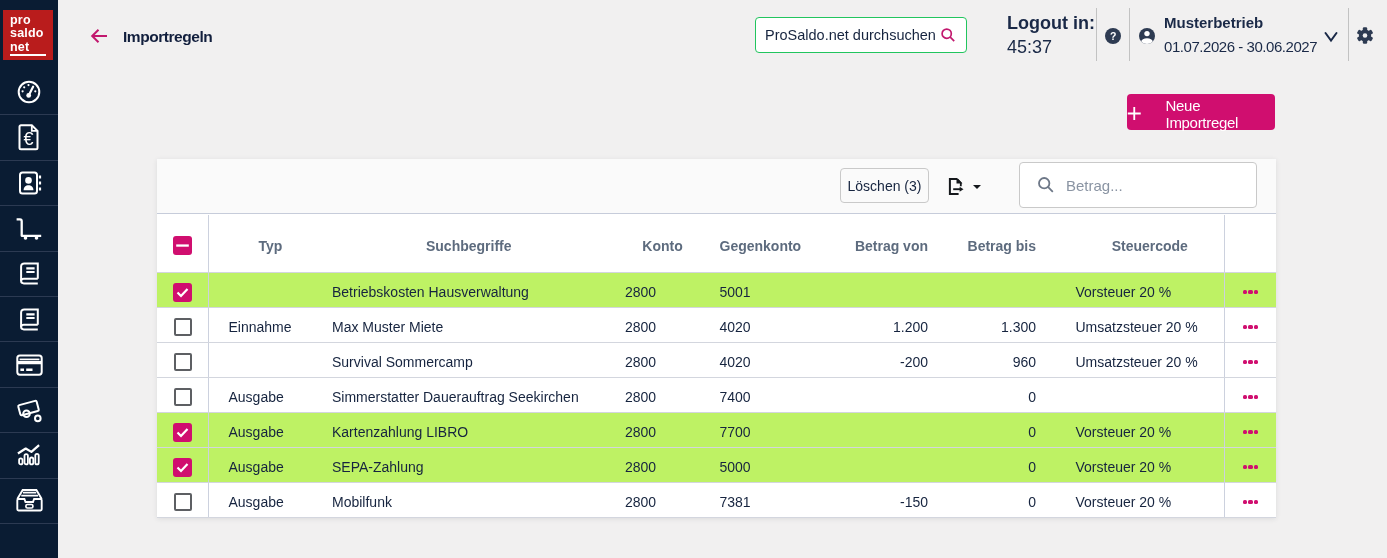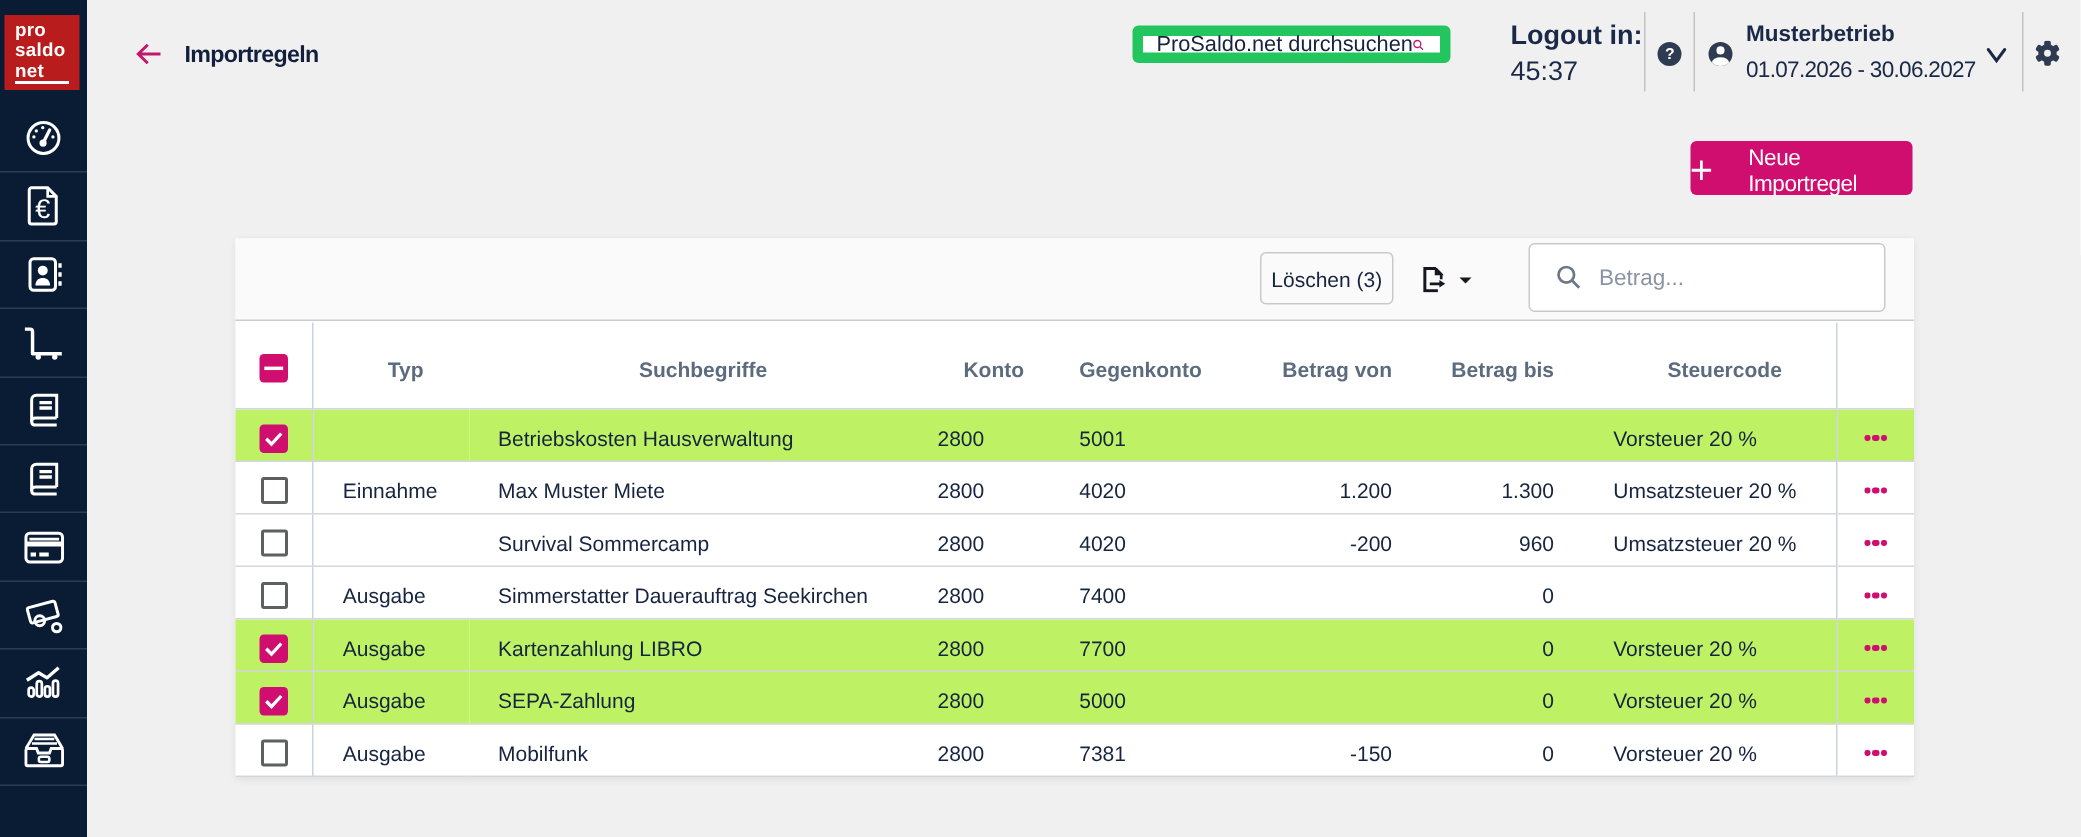--- a/index.html
+++ b/index.html
@@ -11,21 +11,21 @@
 .logo { position:absolute; left:3px; top:10px; width:50px; height:50px; background:#b91c1c; color:#fff; font-weight:bold; font-size:12.5px; line-height:13.3px; padding:4px 0 0 7px; letter-spacing:0.2px; }
 .logo .ul { position:absolute; left:7px; top:44px; width:36px; height:2.4px; background:#fff; }
 .nav { position:absolute; top:70px; left:0; width:58px; }
 .nav-item { height:45.4px; display:flex; align-items:center; justify-content:center; border-bottom:1px solid #2c3a52; }
 .nav-item:last-child { border-bottom:1px solid #2c3a52; }
 .nav-item svg { display:block; }
 
 
 .back-arrow { position:absolute; left:90px; top:27.5px; }
 .page-title { position:absolute; left:123px; top:27.5px; font-size:15.5px; font-weight:bold; color:#121f3d; letter-spacing:-0.45px; }
-.searchbox { position:absolute; left:755px; top:17px; width:212px; height:25px; background:#fff; border:7px solid #22c55e; border-radius:4px; display:flex; align-items:center; padding:0 11px 0 9px;justify-content:center; }
+.searchbox { position:absolute; left:755px; top:17px; width:212px; height:36px; background:#fff; border:1px solid #22c55e; border-radius:4px; display:flex; align-items:center; padding:0 11px 0 9px;justify-content:center; }
 .searchbox .txt { font-size:14.5px; color:#16243f; flex:1; white-space:nowrap; }
 .logout { position:absolute; left:1007px; top:11px; font-size:18px; line-height:24px; }
 .logout b { font-weight:bold; }
 .tdiv { position:absolute; top:8px; width:1px; height:53px; background:#c2c2c2; }
 .circle-ico { position:absolute; width:16px; height:16px; border-radius:50%; background:#2e3b52; color:#fff; display:flex; align-items:center; justify-content:center; font-size:10.5px; font-weight:bold; overflow:hidden; }
 .account { position:absolute; left:1164px; top:11px; font-size:15px; line-height:24px; }
 .chev { position:absolute; left:1324px; top:31px; }
 .gear { position:absolute; left:1356.5px; top:26.5px; }
 
 

